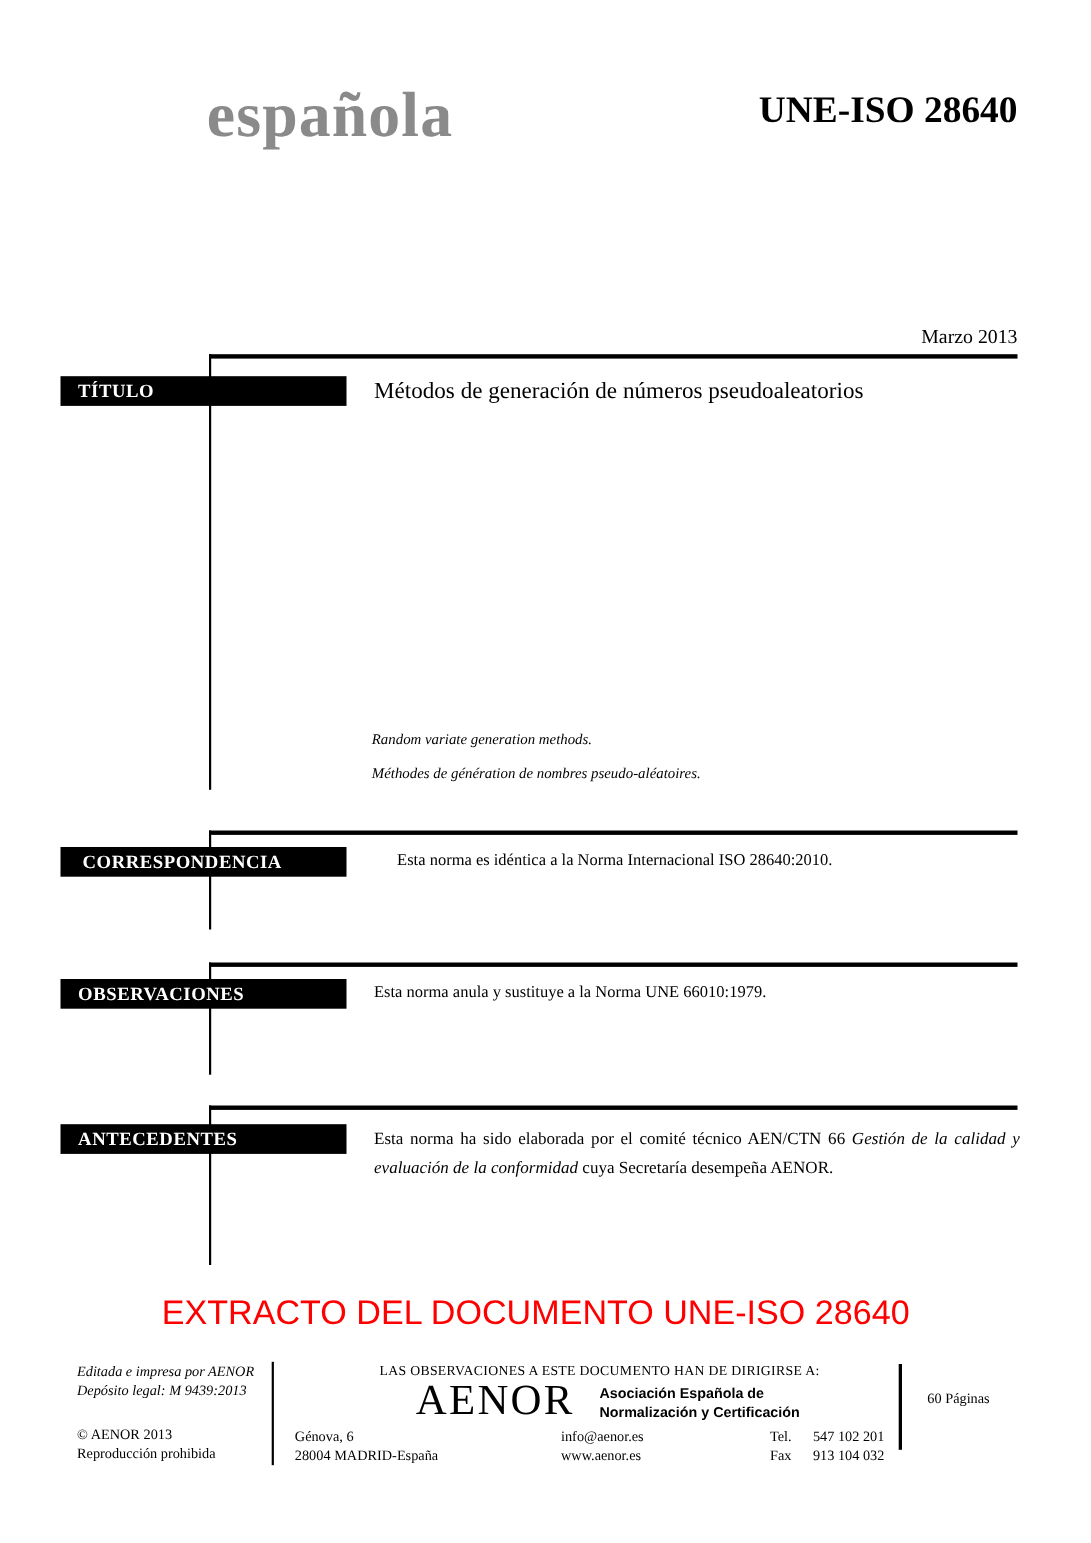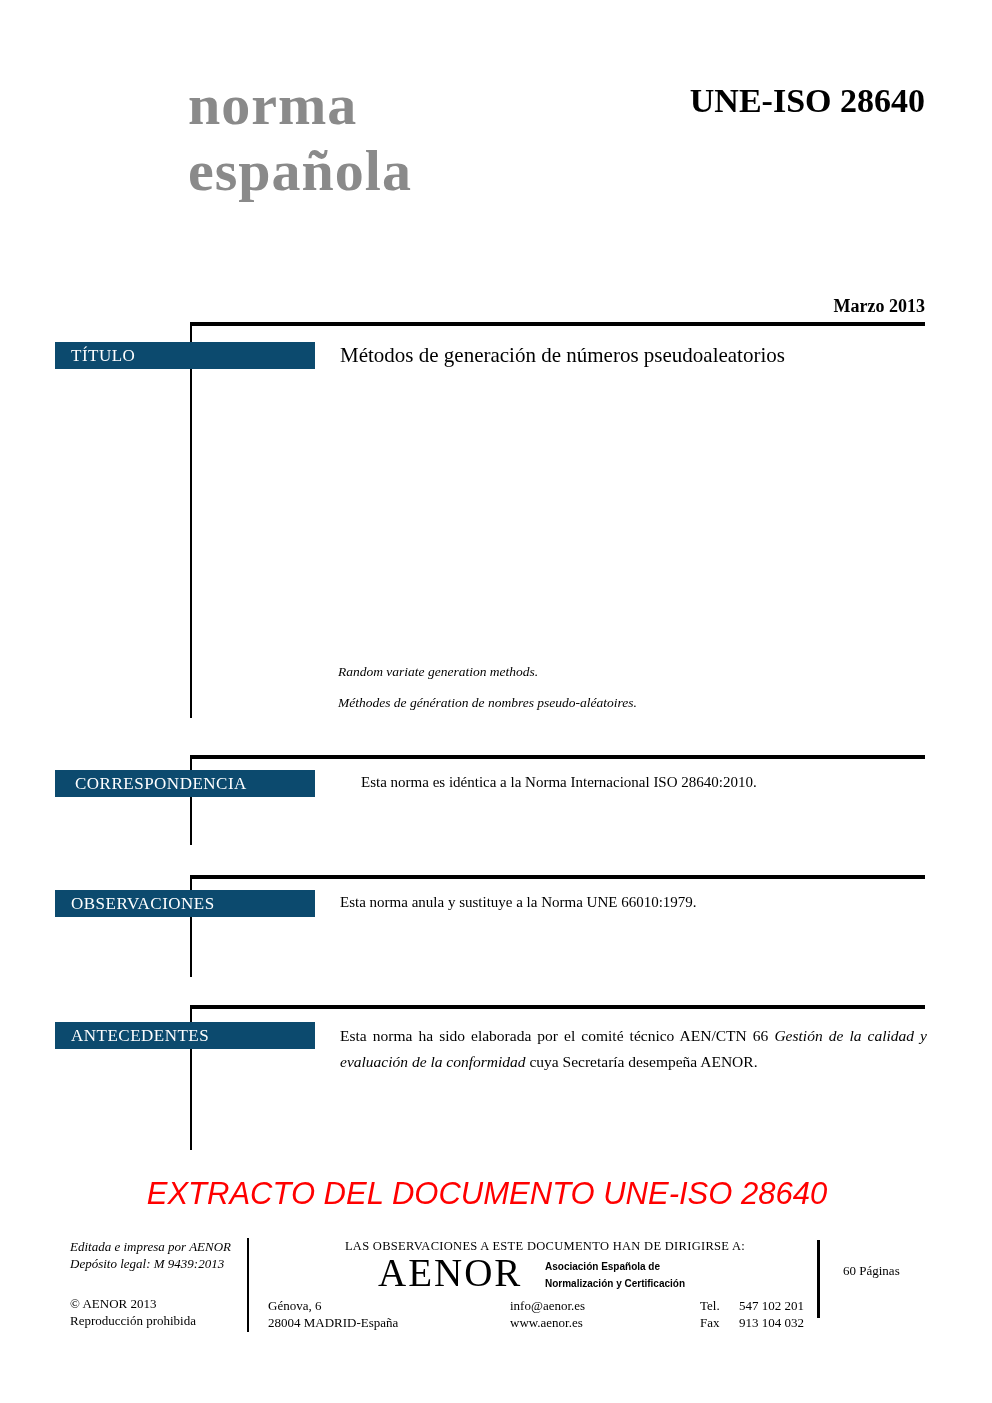--- a/index.html
+++ b/index.html
@@ -17,76 +17,75 @@
     left:188px;top:72px;
     font-size:58px;line-height:66px;font-weight:bold;
     color:#8a8a8a;letter-spacing:1px;
   }
   .doc-code{
     left:600px;top:82px;width:325px;
     text-align:right;font-size:34px;font-weight:bold;
   }
   .doc-date{
     left:600px;top:296px;width:325px;
-    text-align:right;font-size:18px;font-weight:bold;
+    text-align:right;font-size:18px;font-weight:normal;
   }
 
   
   .hline{left:190px;width:735px;height:4px;background:#000;}
   .vline{left:190px;width:2px;background:#000;}
   .label-bar{
-    left:55px;width:260px;height:27px;background:#0c4a6e;
-    color:#fff;font-weight:normal;font-size:17px;line-height:27px;
+    left:55px;width:260px;height:27px;background:#000000;
+    color:#fff;font-weight:bold;font-size:17px;line-height:27px;
     padding-left:16px;box-sizing:border-box;letter-spacing:0.5px;
     white-space:nowrap;
   }
   .section-text{left:340px;width:587px;font-size:15px;line-height:20px;}
   .doc-title{
     left:340px;top:343px;width:600px;
     font-size:21px;font-weight:normal;
   }
   .note-italic{
     left:338px;font-size:13.5px;font-style:italic;
   }
   .justified{
     text-align:justify;font-size:15.5px;line-height:26px;
   }
 
   
   .extract-banner{
     left:0;top:1176px;width:974px;text-align:center;
     font-family:"Liberation Sans", sans-serif;
     font-size:31px;letter-spacing:0px;
-    color:#ff0000;white-space:nowrap;font-style:italic;
+    color:#ff0000;white-space:nowrap;
   }
 
   
   .footer-text{font-size:13px;line-height:17px;}
   .footer-divider{background:#000;}
   .obs-note{
     left:270px;top:1239px;width:550px;text-align:center;
     font-size:12.5px;letter-spacing:0.3px;white-space:nowrap;
   }
   .aenor-logo{
     left:378px;top:1252px;
     font-size:39px;line-height:42px;letter-spacing:2px;
     font-family:"Liberation Serif", serif;
   }
   .aenor-sub{
     left:545px;top:1259px;
     font-family:"Liberation Sans", sans-serif;
-    font-weight:bold;font-size:10px;line-height:16.5px;
+    font-weight:bold;font-size:13px;line-height:16.5px;
   }
   .telfax-row{display:flex;width:104px;justify-content:space-between;}
 </style>
 </head>
 <body>
 
 <div class="abs brand-logo">
-  <div>norma</div>
   <div>española</div>
 </div>
 
 <div class="abs doc-code">UNE-ISO 28640</div>
 
 <div class="abs doc-date">Marzo 2013</div>
 
 <div class="abs hline" style="top:322px;"></div>
 <div class="abs vline" style="top:322px;height:396px;"></div>
 <div class="abs label-bar" style="top:342px;">

